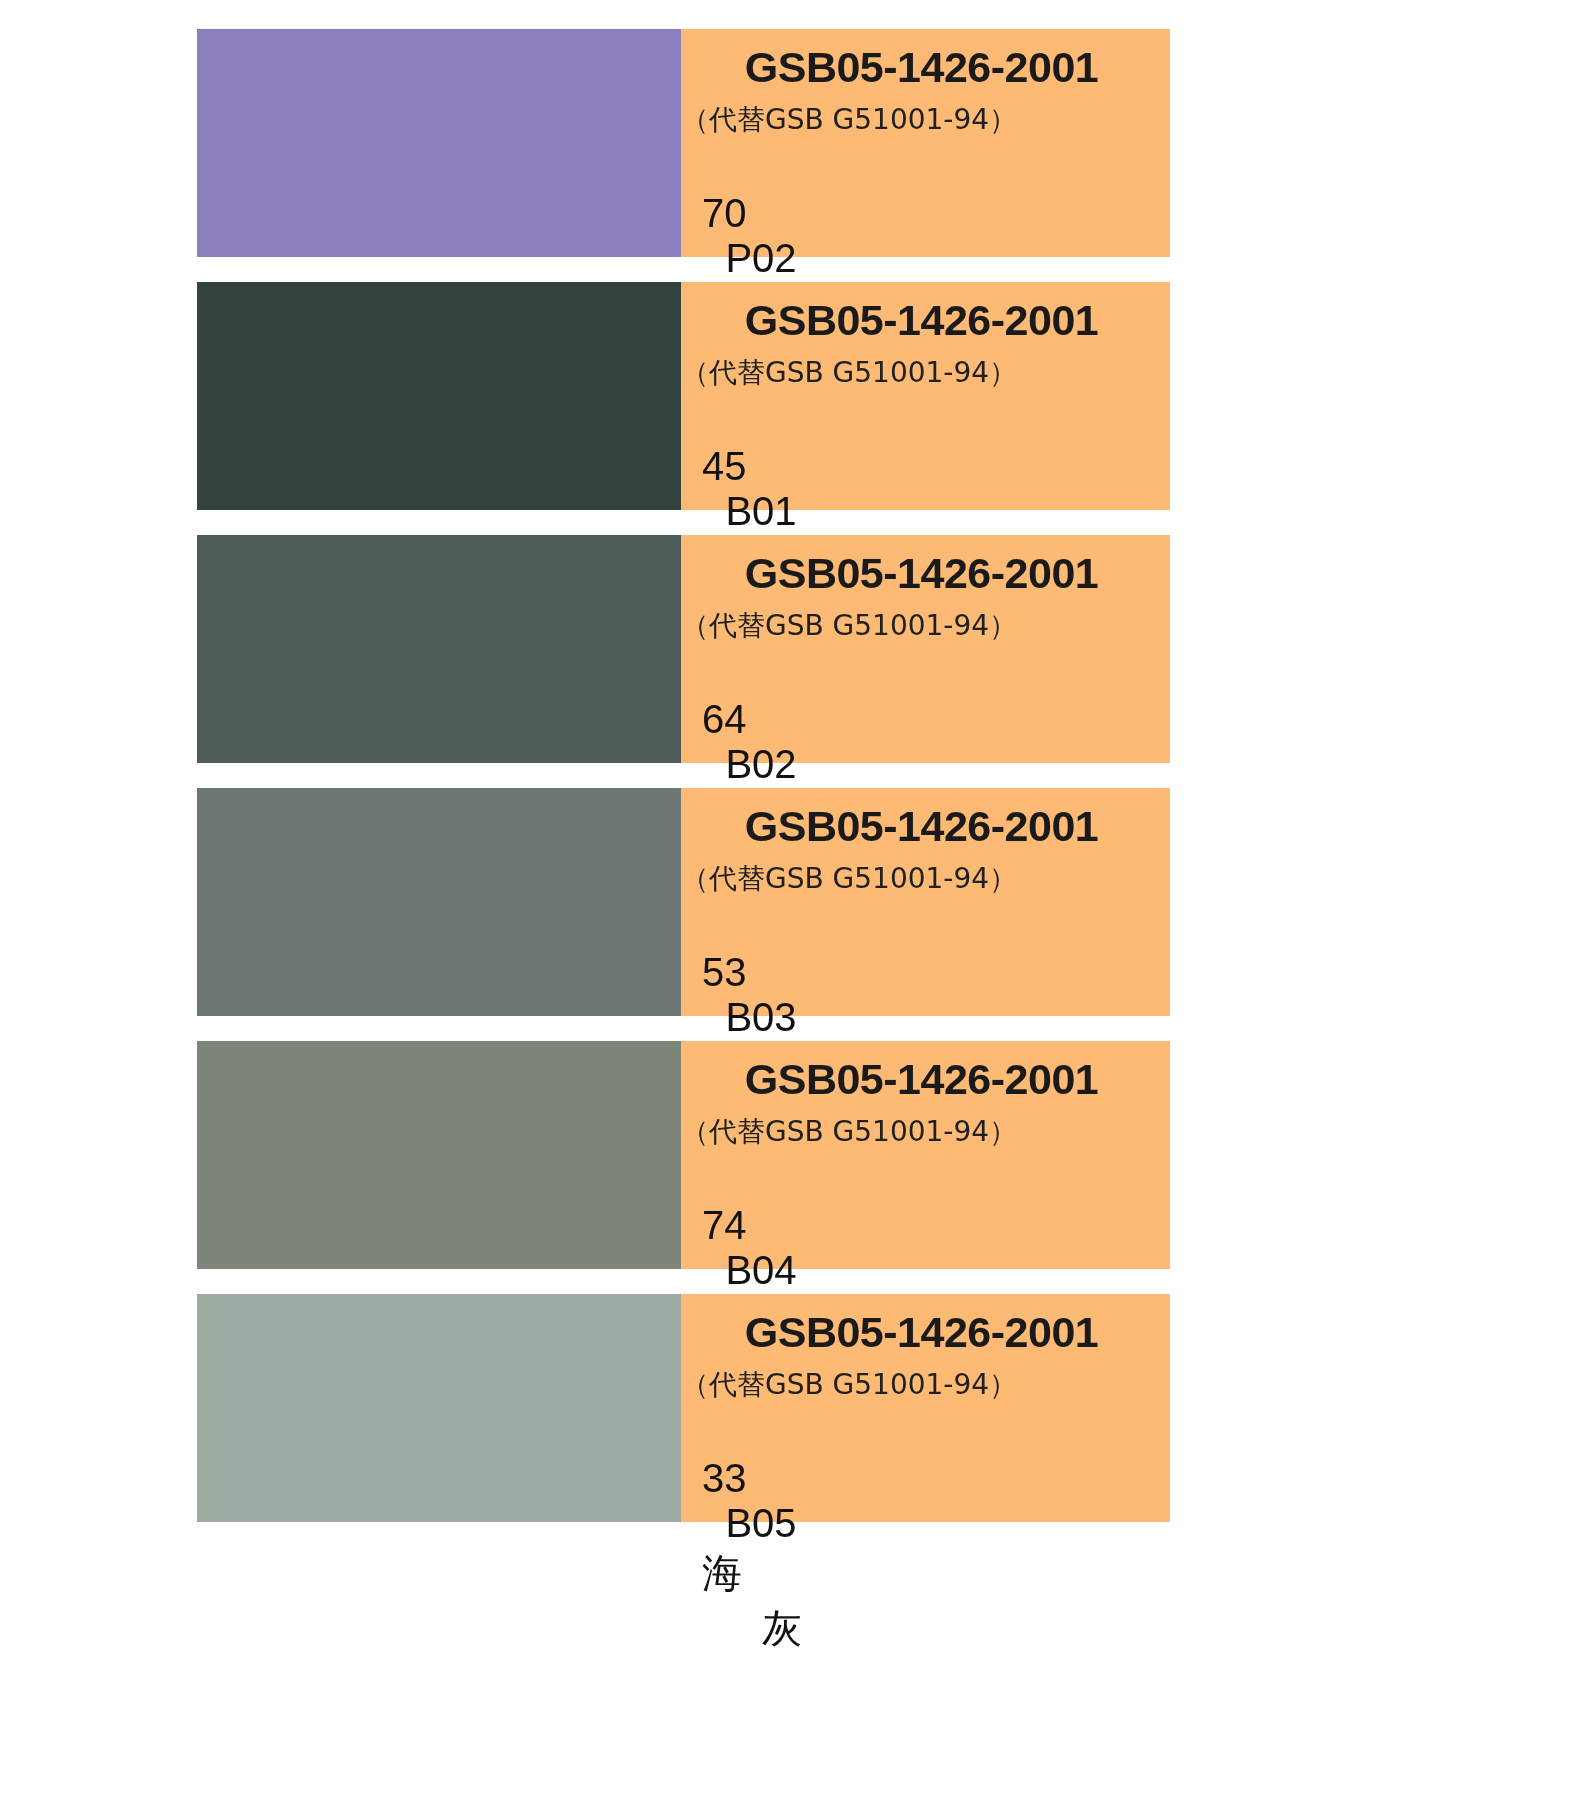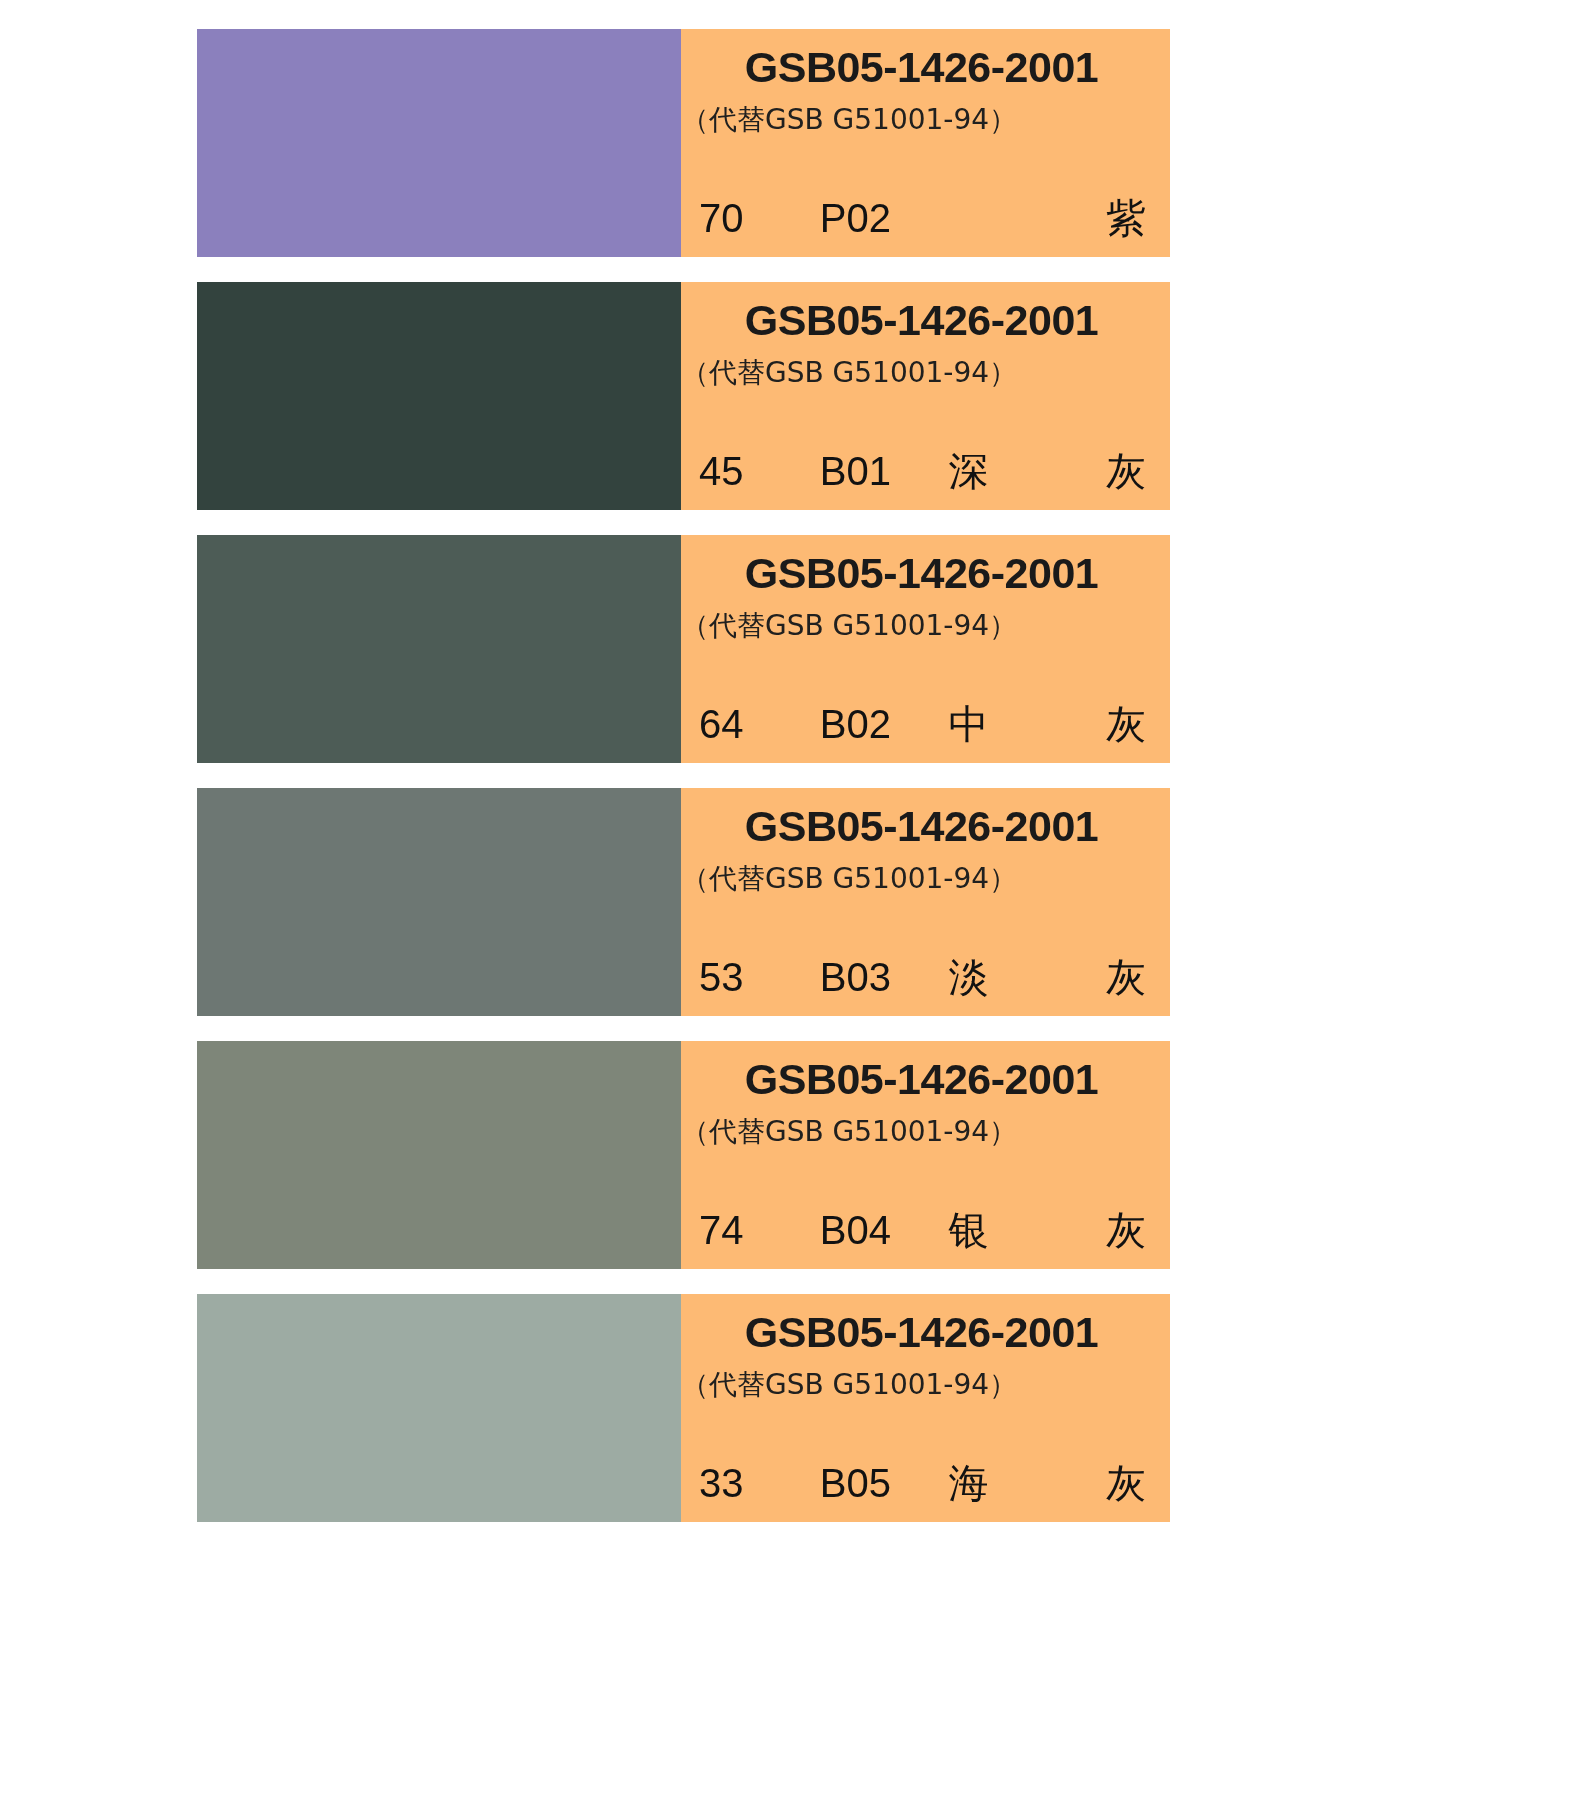--- a/index.html
+++ b/index.html
@@ -71,38 +71,38 @@
     white-space: nowrap;
   }
 
   .entry-line {
     position: absolute;
     left: 18px;
     right: 18px;
     bottom: 12px;
     height: 54px;
     display: flex;
-    flex-direction: row;
+    flex-direction: column;
     align-items: baseline;
   }
 
   .entry-num {
     font-size: 40px;
     color: #121212;
     width: 62px;
     text-align: left;
     font-family: "Liberation Sans", "DejaVu Sans", sans-serif;
   }
 
   .entry-code {
     font-size: 40px;
     color: #121212;
     width: 118px;
-    margin-left: 12px;
-    text-align: right;
+    margin-left: 3px;
+    text-align: center;
     font-family: "Liberation Sans", "DejaVu Sans", sans-serif;
   }
 
   .entry-mod {
     font-size: 40px;
     color: #121212;
     flex: 1 1 auto;
     text-align: center;
     font-family: "DejaVu Sans", "Liberation Sans", sans-serif;
   }

